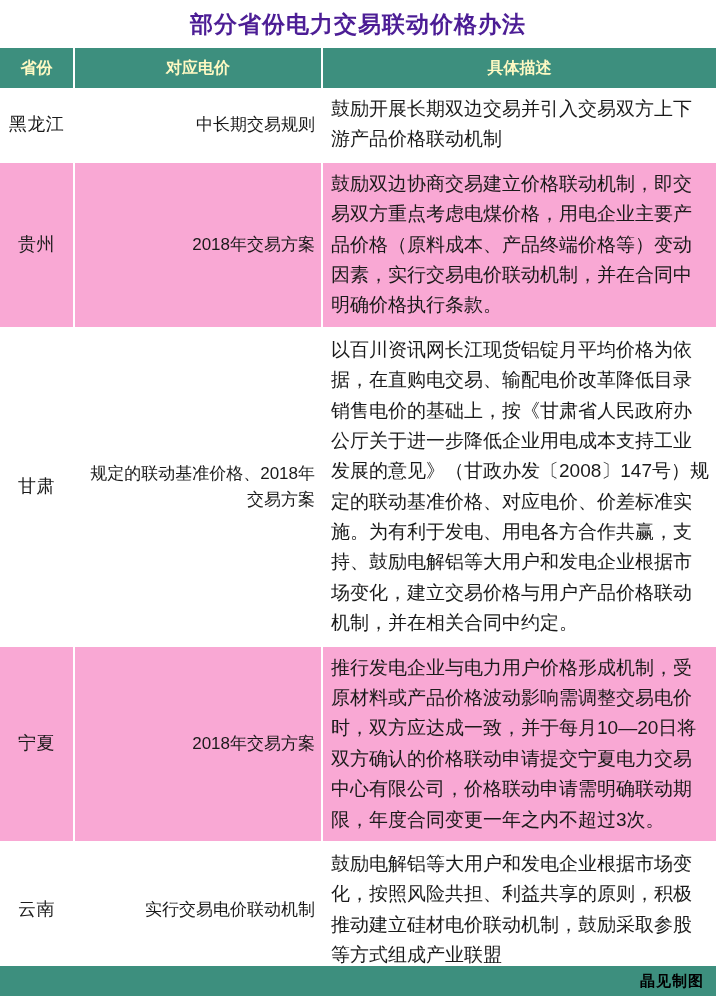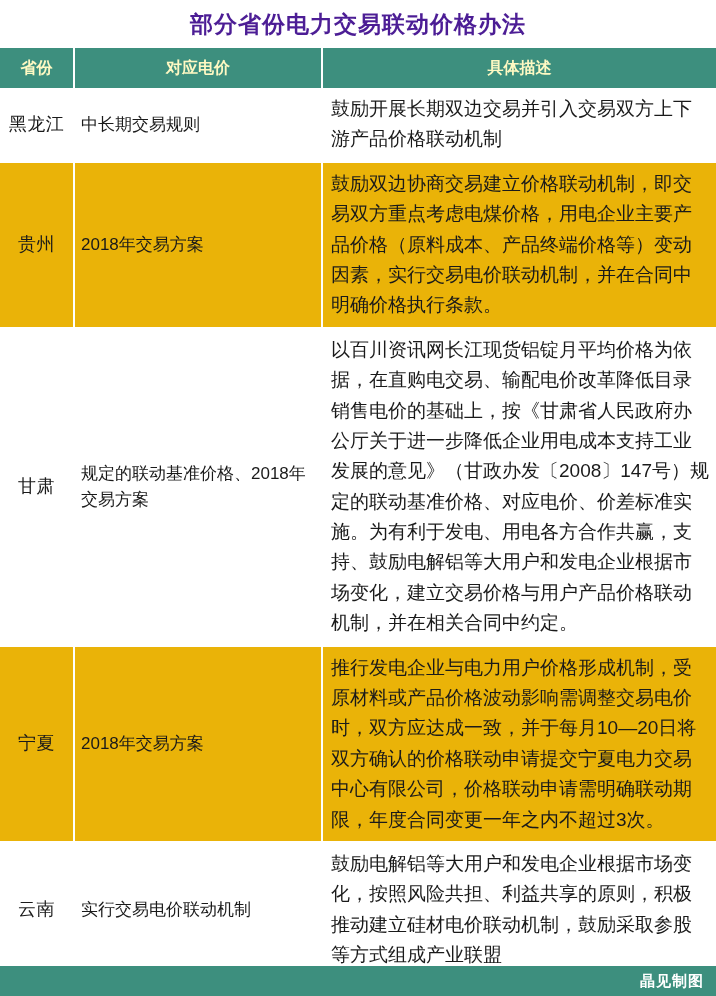--- a/index.html
+++ b/index.html
@@ -60,30 +60,30 @@
     font-size: 17px;
     color: #1a1a1a;
     vertical-align: middle;
     padding: 6px 6px;
     line-height: 1.5;
     border-right: 2px solid #ffffff;
     border-bottom: 2px solid #ffffff;
   }
   tbody td:last-child { border-right: none; }
 
-  tbody tr.shade td { background: #eab308; }
+  tbody tr.shade td { background: #f9a8d4; }
   tbody tr.plain td { background: #ffffff; }
 
   td.province {
     text-align: center;
     font-size: 18px;
     letter-spacing: 0.5px;
   }
   td.doc {
-    text-align: left;
+    text-align: right;
     font-size: 17px;
   }
   td.desc {
     text-align: left;
     font-size: 19px;
     padding-left: 8px;
     padding-right: 6px;
     line-height: 1.6;
   }
 
@@ -92,21 +92,21 @@
     left: 0;
     bottom: 0;
     width: 716px;
     height: 30px;
     background: #3d8f7e;
     display: flex;
     align-items: center;
     justify-content: flex-end;
   }
   .footer-text {
-    color: #ffffff;
+    color: #000000;
     font-size: 15px;
     font-weight: bold;
     padding-right: 12px;
     letter-spacing: 1px;
   }
 </style>
 </head>
 <body>
 
 <div class="page">

